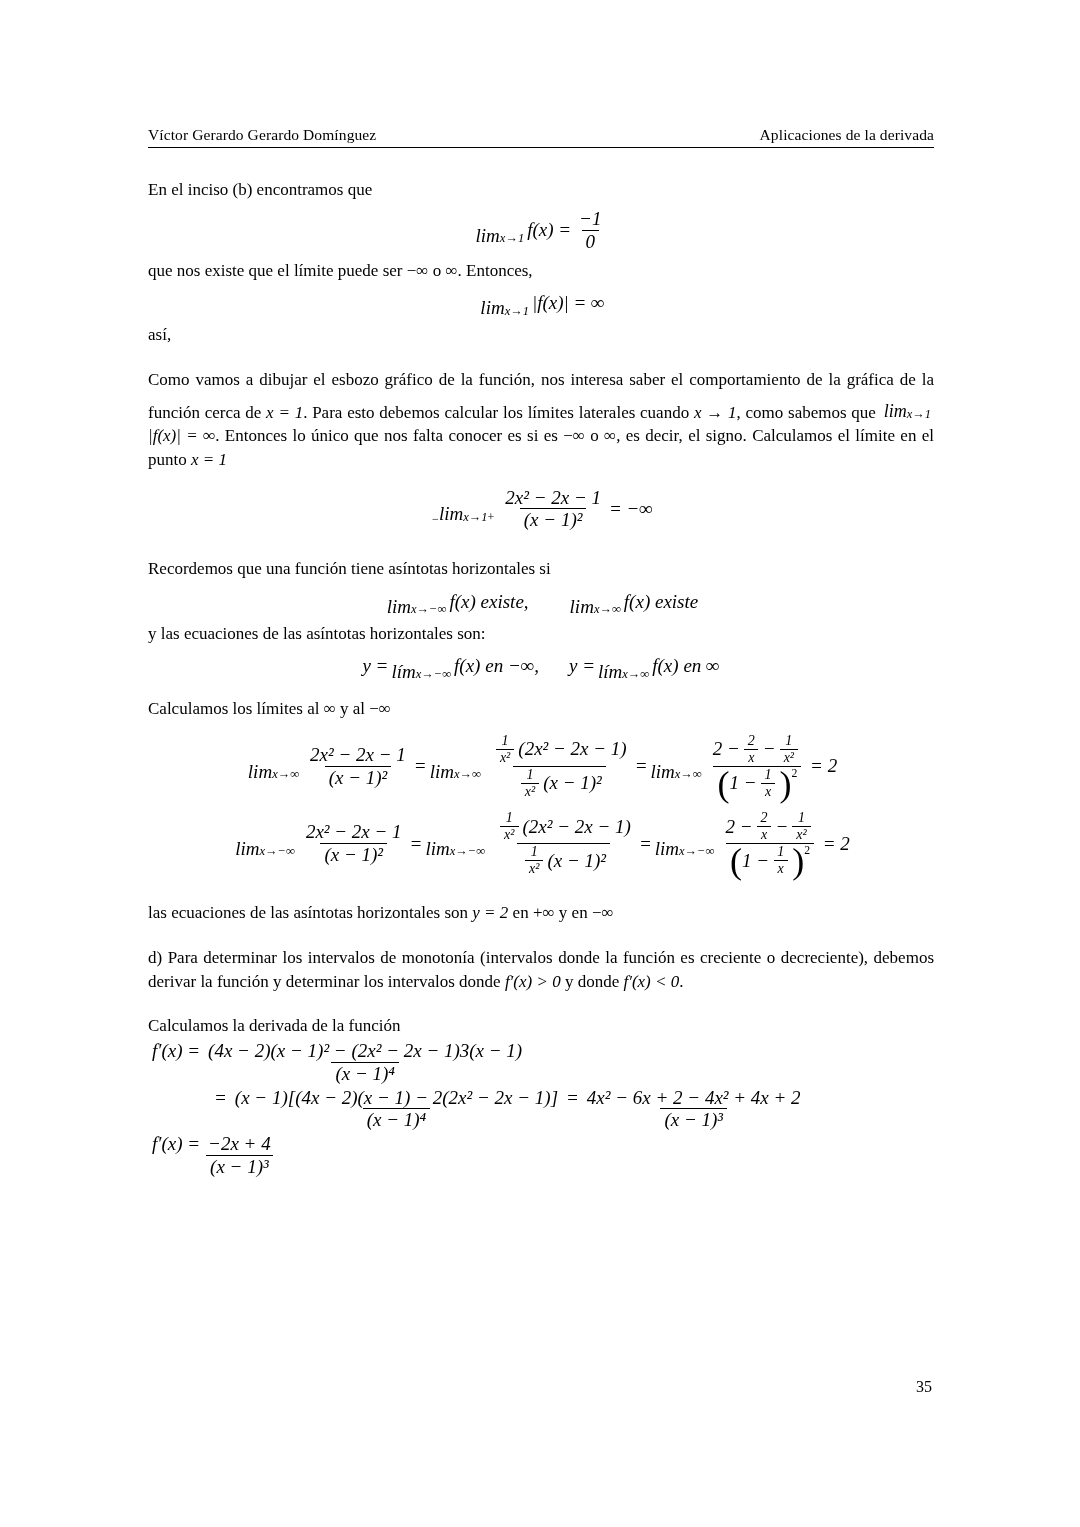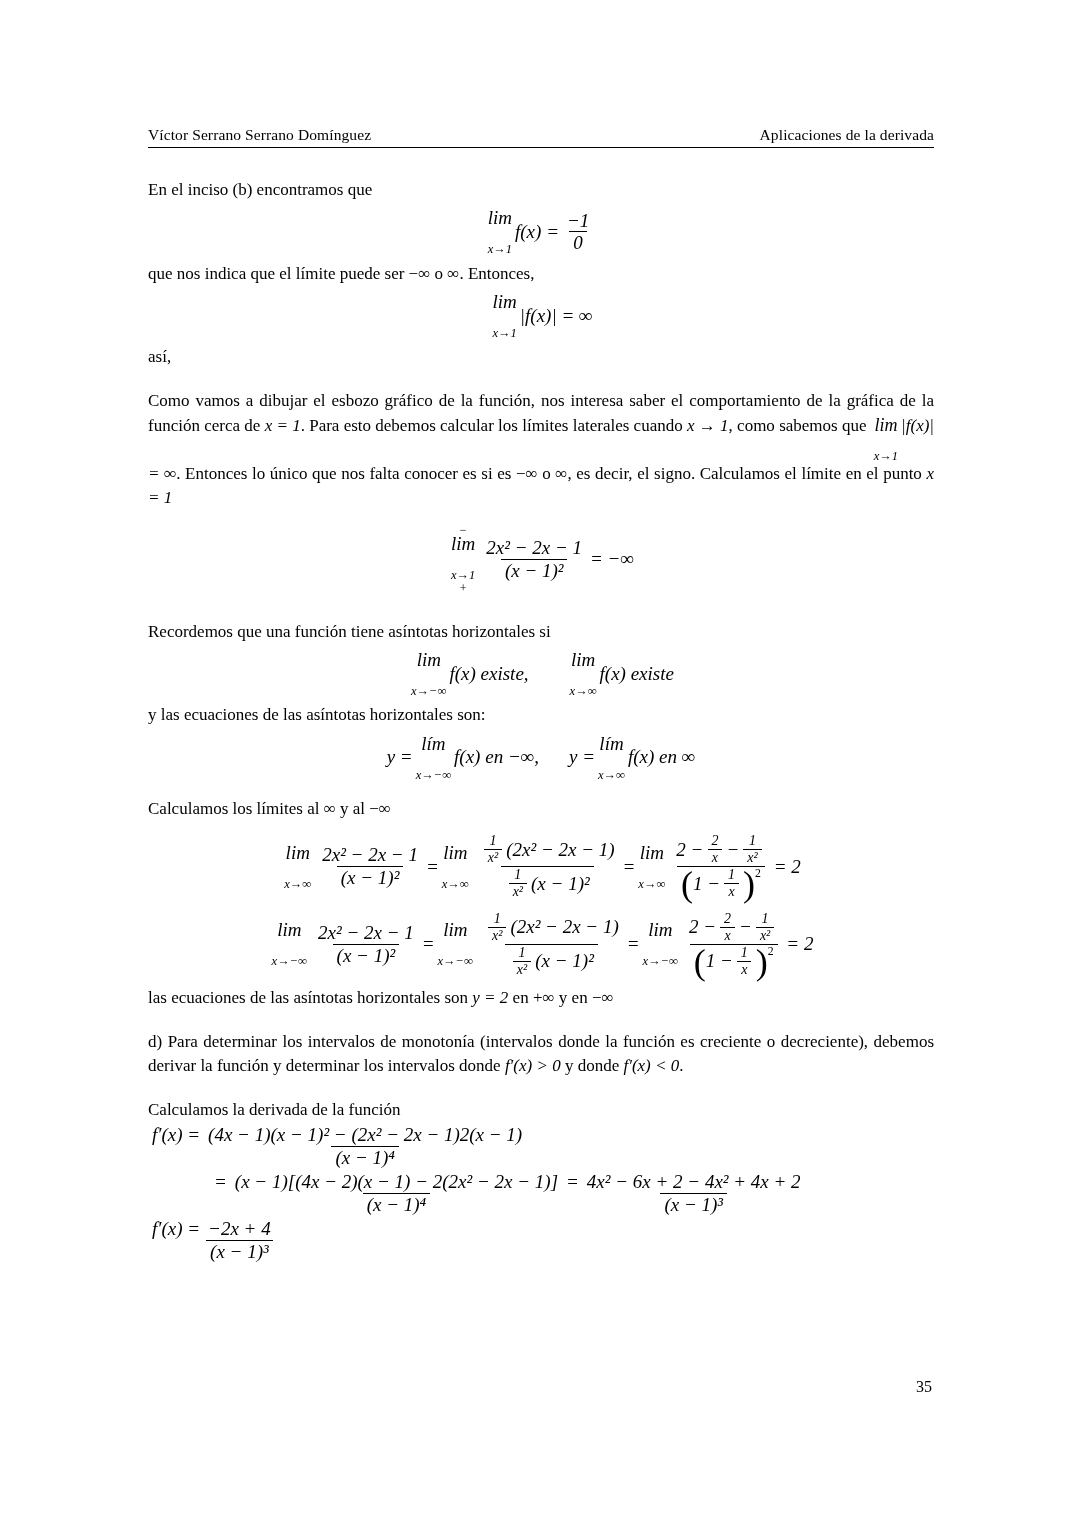--- a/index.html
+++ b/index.html
@@ -59,22 +59,21 @@
     justify-content: center;
     align-items: center;
     font-size: 19px;
     margin: 6px 0;
   }
   .row { display: flex; align-items: center; }
 
   
   .lim {
     display: inline-flex;
-    flex-direction: column;
-    align-items: center;
+    align-items: flex-end;
     font-style: italic;
     line-height: 1;
     margin: 0 3px;
   }
   .lim .op { font-size: 19px; }
   .lim .sub { font-size: 12.5px; margin-top: 16px; }
   .lim.small .op { font-size: 18px; }
 
   
   .lim .sign { font-size: 12px; font-style: normal; line-height: 1; }
@@ -113,39 +112,39 @@
   .derivblock { font-size: 19px; }
   .derivrow { display: flex; align-items: flex-start; margin: 2px 0; }
 </style>
 </head>
 <body>
 
 <div class="page">
   <div class="content">
 
     <div class="header">
-      <span class="author">Víctor Serrano Serrano Domínguez</span>
+      <span class="author">Víctor Gerardo Gerardo Domínguez</span>
       <span class="chapter">Aplicaciones de la derivada</span>
     </div>
 
     <p class="text">En el inciso (b) encontramos que</p>
 
     <div class="display">
       <span class="lim">
         <span class="op">lim</span>
         <span class="sub">x→1</span>
       </span>
       <span class="math">f(x) =</span>
       <span class="frac">
         <span class="num math">−1</span>
         <span class="den math">0</span>
       </span>
     </div>
 
-    <p class="text">que nos indica que el límite puede ser −∞ o ∞. Entonces,</p>
+    <p class="text">que nos existe que el límite puede ser −∞ o ∞. Entonces,</p>
 
     <div class="display">
       <span class="lim">
         <span class="op">lim</span>
         <span class="sub">x→1</span>
       </span>
       <span class="math">|f(x)| = ∞</span>
     </div>
 
     <p class="text">así,</p>
@@ -346,39 +345,39 @@
               <span class="den math">x</span>
             </span>
             <span class="paren-big">)</span>
             <span class="pexp">2</span>
           </span>
         </span>
       </span>
       <span class="math">= 2</span>
     </div>
 
-    <p class="text" style="margin-top:8px;">
+    <p class="text" style="margin-top:24px;">
       <span>las ecuaciones de las asíntotas horizontales son </span><span class="math">y = 2</span><span> en +∞ y en −∞</span>
     </p>
 
     <div class="gap-md"></div>
 
     <p class="text">
       <span>d) Para determinar los intervalos de monotonía (intervalos donde la función es creciente o decreciente), debemos derivar la función y determinar los intervalos donde </span><span class="math">f′(x) &gt; 0</span><span> y donde </span><span class="math">f′(x) &lt; 0</span><span>.</span>
     </p>
 
     <div class="gap-md"></div>
 
     <p class="text">Calculamos la derivada de la función</p>
 
     <div class="derivblock">
       <div class="derivrow" style="padding-left:4px;">
         <span class="math">f′(x) =</span>
         <span class="frac">
-          <span class="num math">(4x − 1)(x − 1)² − (2x² − 2x − 1)2(x − 1)</span>
+          <span class="num math">(4x − 2)(x − 1)² − (2x² − 2x − 1)3(x − 1)</span>
           <span class="den math">(x − 1)⁴</span>
         </span>
       </div>
       <div class="derivrow" style="padding-left:66px;">
         <span class="math">=</span>
         <span class="frac">
           <span class="num math">(x − 1)[(4x − 2)(x − 1) − 2(2x² − 2x − 1)]</span>
           <span class="den math">(x − 1)⁴</span>
         </span>
         <span class="math">=</span>

